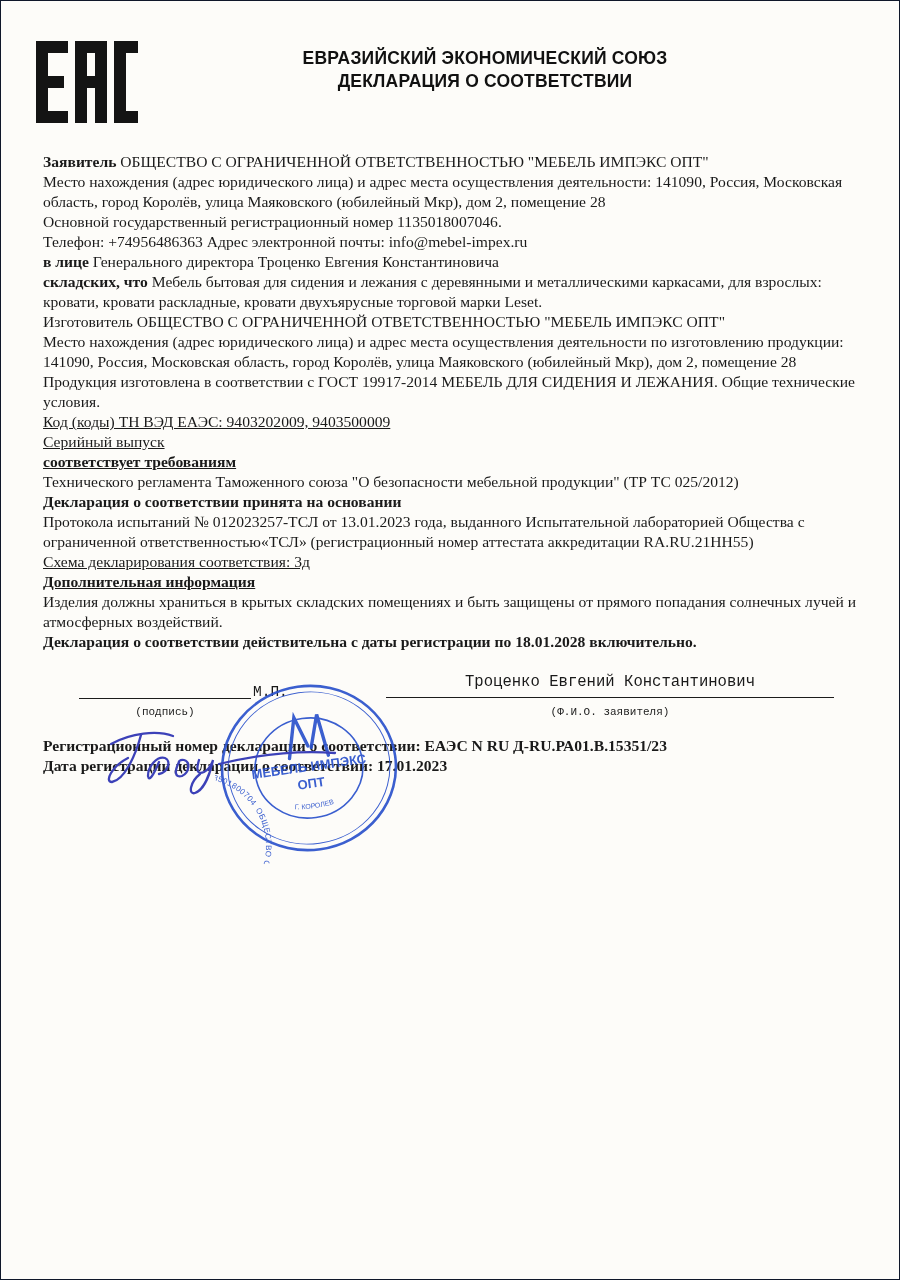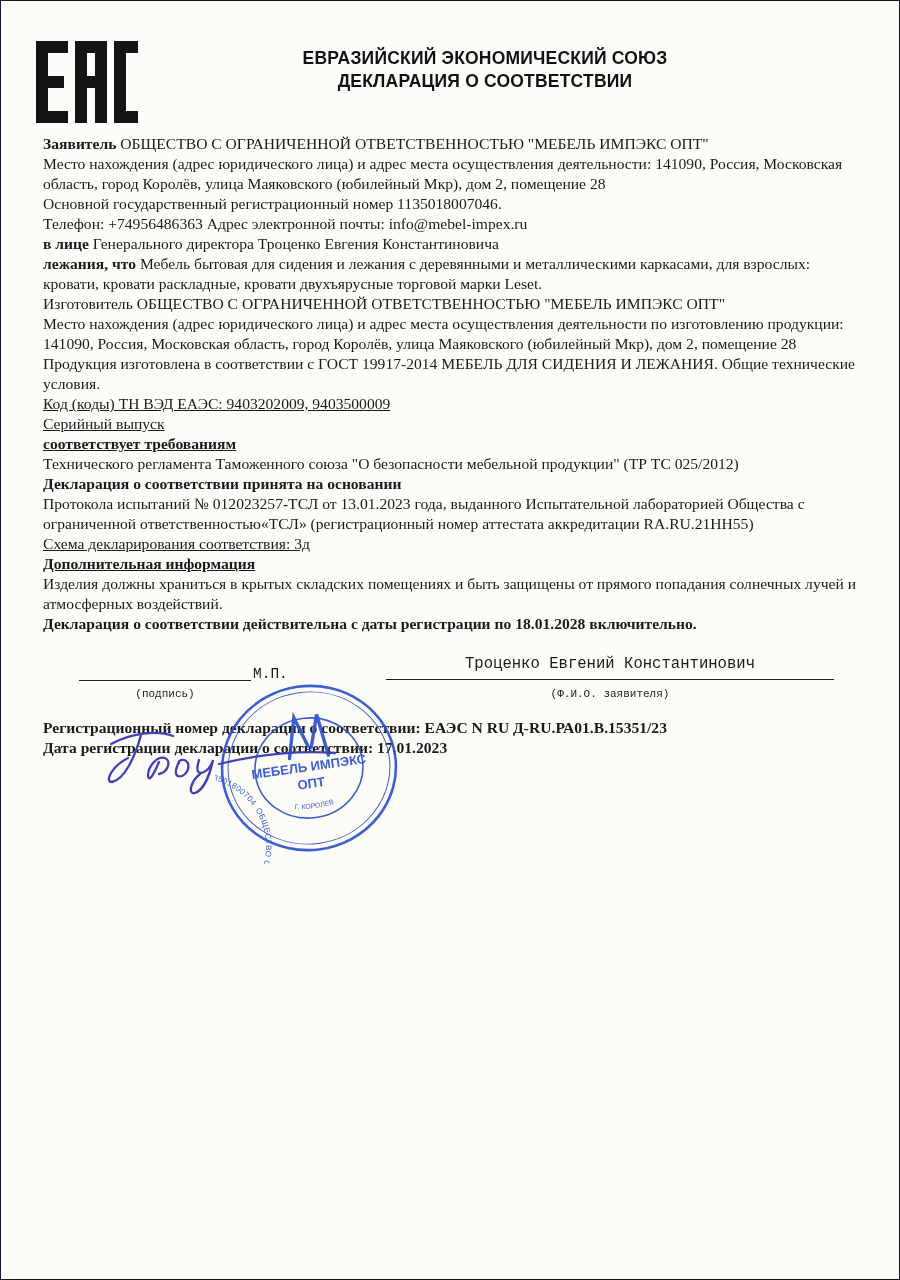--- a/index.html
+++ b/index.html
@@ -8,21 +8,21 @@
     position:relative;width:898px;height:1278px;margin:0 auto;
     background:#fdfcf9;border:1px solid #0f172a;overflow:hidden;
     color:#1a1a1a;
   }
   
   .eac-logo{position:absolute;left:35px;top:40px;width:102px;height:82px;}
   .title{position:absolute;left:70px;right:0;top:46px;text-align:center;
     font-family:"Liberation Sans","DejaVu Sans",sans-serif;font-weight:bold;
     font-size:17.5px;line-height:23px;letter-spacing:.2px;color:#111;}
   
-  .content{position:absolute;left:42px;right:38px;top:133px;
+  .content{position:absolute;left:42px;right:38px;top:151px;
     font-size:15.6px;line-height:20px;}
   .content p{margin:0;}
   .mt12{margin-top:12px;} .mt3{margin-top:3px;text-decoration:underline;} .mt5{margin-top:5px;text-decoration:underline;}
   .mt10{margin-top:10px;} .mt8{margin-top:8px;} .mt7{margin-top:7px;}
   b{font-weight:bold;}
   
   .sigblock{position:relative;height:78px;margin-top:6px;font-family:Liberation Mono, monospace;}
   .sigline{position:absolute;height:0;border-top:1.6px solid #1c1c1c;}
   .sigline.left{left:36px;width:172px;top:40px;}
   .sigline.right{left:343px;width:448px;top:39px;}
@@ -70,21 +70,21 @@
 
     <p>
       <span><b>Заявитель</b><span> ОБЩЕСТВО С ОГРАНИЧЕННОЙ ОТВЕТСТВЕННОСТЬЮ "МЕБЕЛЬ ИМПЭКС ОПТ"</span></span><br>
       <span>Место нахождения (адрес юридического лица) и адрес места осуществления деятельности: 141090, Россия, Московская область, город Королёв, улица Маяковского (юбилейный Мкр), дом 2, помещение 28</span><br>
       <span>Основной государственный регистрационный номер 1135018007046.</span><br>
       <span>Телефон: +74956486363 Адрес электронной почты: info@mebel-impex.ru</span><br>
       <span><b>в лице</b><span> Генерального директора Троценко Евгения Константиновича</span></span>
     </p>
 
     <p class="mt12">
-      <b>лежания, что</b><span> Мебель бытовая для сидения и лежания с деревянными и металлическими каркасами, для взрослых: кровати, кровати раскладные, кровати двухъярусные торговой марки Leset.</span>
+      <b>складских, что</b><span> Мебель бытовая для сидения и лежания с деревянными и металлическими каркасами, для взрослых: кровати, кровати раскладные, кровати двухъярусные торговой марки Leset.</span>
     </p>
 
     <p>
       <span>Изготовитель ОБЩЕСТВО С ОГРАНИЧЕННОЙ ОТВЕТСТВЕННОСТЬЮ "МЕБЕЛЬ ИМПЭКС ОПТ"</span><br>
       <span>Место нахождения (адрес юридического лица) и адрес места осуществления деятельности по изготовлению продукции: 141090, Россия, Московская область, город Королёв, улица Маяковского (юбилейный Мкр), дом 2, помещение 28</span>
     </p>
 
     <p>Продукция изготовлена в соответствии с ГОСТ 19917-2014 МЕБЕЛЬ ДЛЯ СИДЕНИЯ И ЛЕЖАНИЯ. Общие технические условия.</p>
 
     <p class="mt3">Код (коды) ТН ВЭД ЕАЭС: 9403202009, 9403500009</p>

